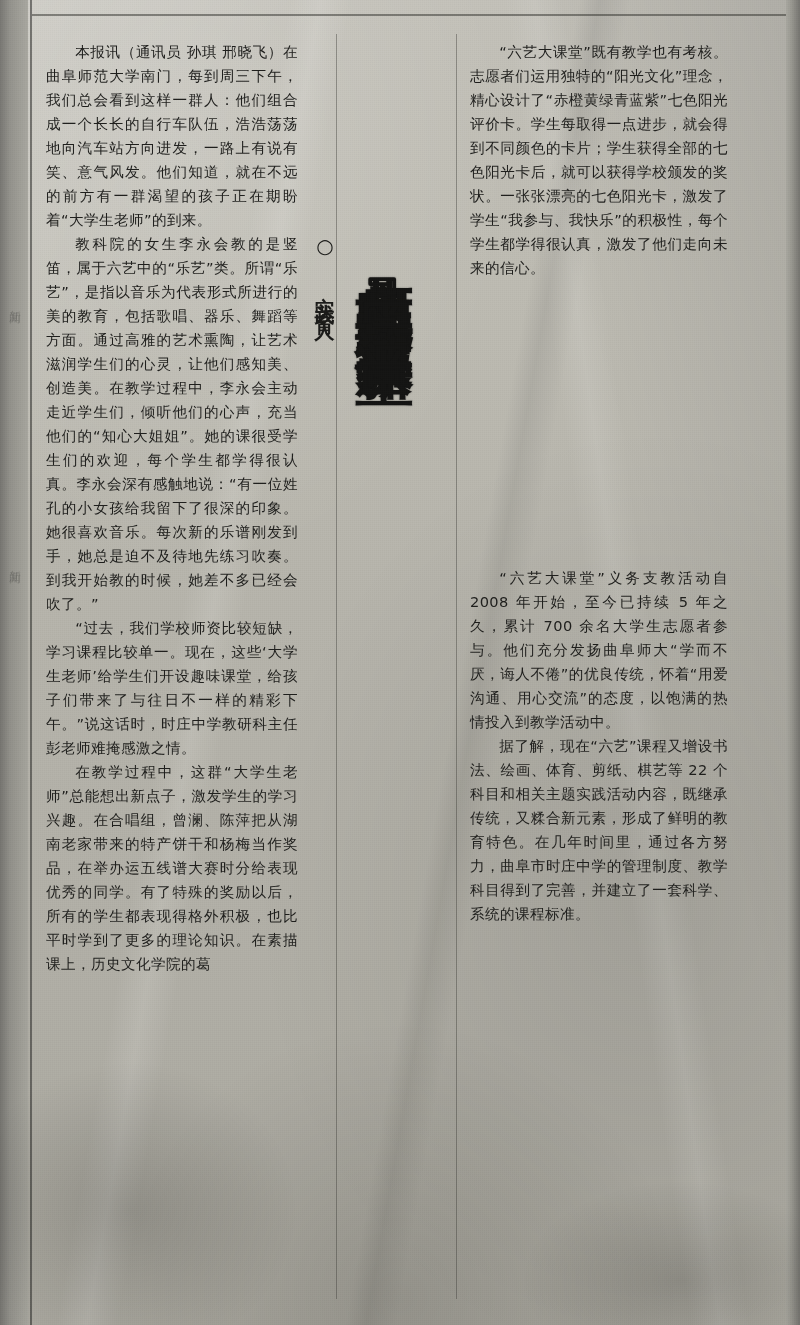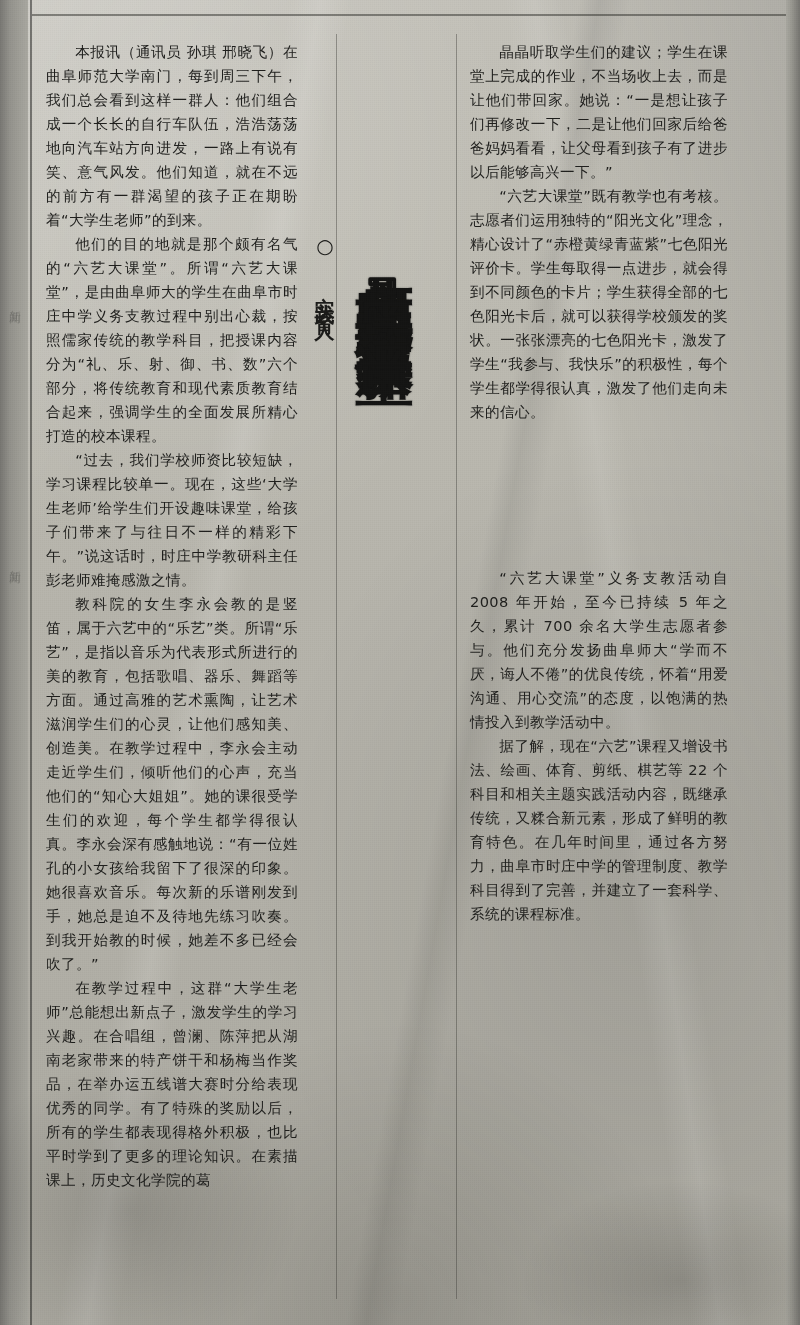--- a/index.html
+++ b/index.html
@@ -159,28 +159,26 @@
   <div class="top-rule"></div>
 
   <div class="col-rule" style="left:336px;"></div>
   <div class="col-rule" style="left:456px;"></div>
 
   <div class="bleed" style="left:6px; top:300px;">新闻</div>
   <div class="bleed" style="left:6px; top:560px;">新闻</div>
 
   <div id="col1" class="col">
     <p>本报讯（通讯员 孙琪 邢晓飞）在曲阜师范大学南门，每到周三下午，我们总会看到这样一群人：他们组合成一个长长的自行车队伍，浩浩荡荡地向汽车站方向进发，一路上有说有笑、意气风发。他们知道，就在不远的前方有一群渴望的孩子正在期盼着“大学生老师”的到来。</p>
-    <p>他们的目的地就是那个颇有名气的“六艺大课堂”。所谓“六艺大课堂”，是由曲阜师大的学生在曲阜市时庄中学义务支教过程中别出心裁，按照儒家传统的教学科目，把授课内容分为“礼、乐、射、御、书、数”六个部分，将传统教育和现代素质教育结合起来，强调学生的全面发展所精心打造的校本课程。</p>
+    <p>教科院的女生李永会教的是竖笛，属于六艺中的“乐艺”类。所谓“乐艺”，是指以音乐为代表形式所进行的美的教育，包括歌唱、器乐、舞蹈等方面。通过高雅的艺术熏陶，让艺术滋润学生们的心灵，让他们感知美、创造美。在教学过程中，李永会主动走近学生们，倾听他们的心声，充当他们的“知心大姐姐”。她的课很受学生们的欢迎，每个学生都学得很认真。李永会深有感触地说：“有一位姓孔的小女孩给我留下了很深的印象。她很喜欢音乐。每次新的乐谱刚发到手，她总是迫不及待地先练习吹奏。到我开始教的时候，她差不多已经会吹了。”</p>
     <p>“过去，我们学校师资比较短缺，学习课程比较单一。现在，这些‘大学生老师’给学生们开设趣味课堂，给孩子们带来了与往日不一样的精彩下午。”说这话时，时庄中学教研科主任彭老师难掩感激之情。</p>
-    <p>教科院的女生李永会教的是竖笛，属于六艺中的“乐艺”类。所谓“乐艺”，是指以音乐为代表形式所进行的美的教育，包括歌唱、器乐、舞蹈等方面。通过高雅的艺术熏陶，让艺术滋润学生们的心灵，让他们感知美、创造美。在教学过程中，李永会主动走近学生们，倾听他们的心声，充当他们的“知心大姐姐”。她的课很受学生们的欢迎，每个学生都学得很认真。李永会深有感触地说：“有一位姓孔的小女孩给我留下了很深的印象。她很喜欢音乐。每次新的乐谱刚发到手，她总是迫不及待地先练习吹奏。到我开始教的时候，她差不多已经会吹了。”</p>
     <p>在教学过程中，这群“大学生老师”总能想出新点子，激发学生的学习兴趣。在合唱组，曾澜、陈萍把从湖南老家带来的特产饼干和杨梅当作奖品，在举办运五线谱大赛时分给表现优秀的同学。有了特殊的奖励以后，所有的学生都表现得格外积极，也比平时学到了更多的理论知识。在素描课上，历史文化学院的葛</p>
   </div>
 
   <div id="col2" class="col">
-    <p>晶晶听取学生们的建议；学生在课堂上完成的作业，不当场收上去，而是让他们带回家。她说：“一是想让孩子们再修改一下，二是让他们回家后给爸爸妈妈看看，让父母看到孩子有了进步以后能够高兴一下。”</p>
     <p>“六艺大课堂”既有教学也有考核。志愿者们运用独特的“阳光文化”理念，精心设计了“赤橙黄绿青蓝紫”七色阳光评价卡。学生每取得一点进步，就会得到不同颜色的卡片；学生获得全部的七色阳光卡后，就可以获得学校颁发的奖状。一张张漂亮的七色阳光卡，激发了学生“我参与、我快乐”的积极性，每个学生都学得很认真，激发了他们走向未来的信心。</p>
   </div>
 
   <div id="col3" class="col">
     <p>“六艺大课堂”义务支教活动自 2008 年开始，至今已持续 5 年之久，累计 700 余名大学生志愿者参与。他们充分发扬曲阜师大“学而不厌，诲人不倦”的优良传统，怀着“用爱沟通、用心交流”的态度，以饱满的热情投入到教学活动中。</p>
     <p>据了解，现在“六艺”课程又增设书法、绘画、体育、剪纸、棋艺等 22 个科目和相关主题实践活动内容，既继承传统，又糅合新元素，形成了鲜明的教育特色。在几年时间里，通过各方努力，曲阜市时庄中学的管理制度、教学科目得到了完善，并建立了一套科学、系统的课程标准。</p>
   </div>
 
   <div id="kicker">○ 实践育人</div>
   <div id="headline">曲阜师范大学用『六艺』打造支教新课堂</div>

